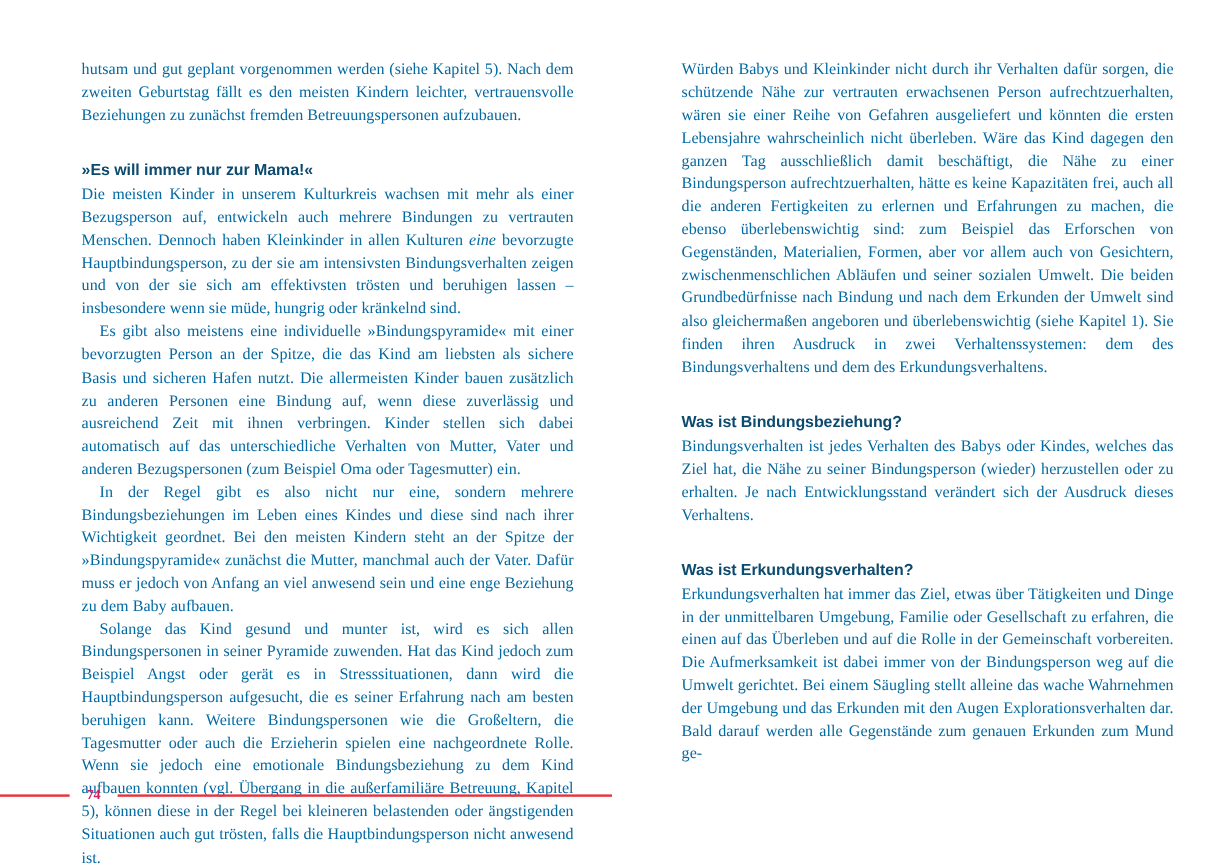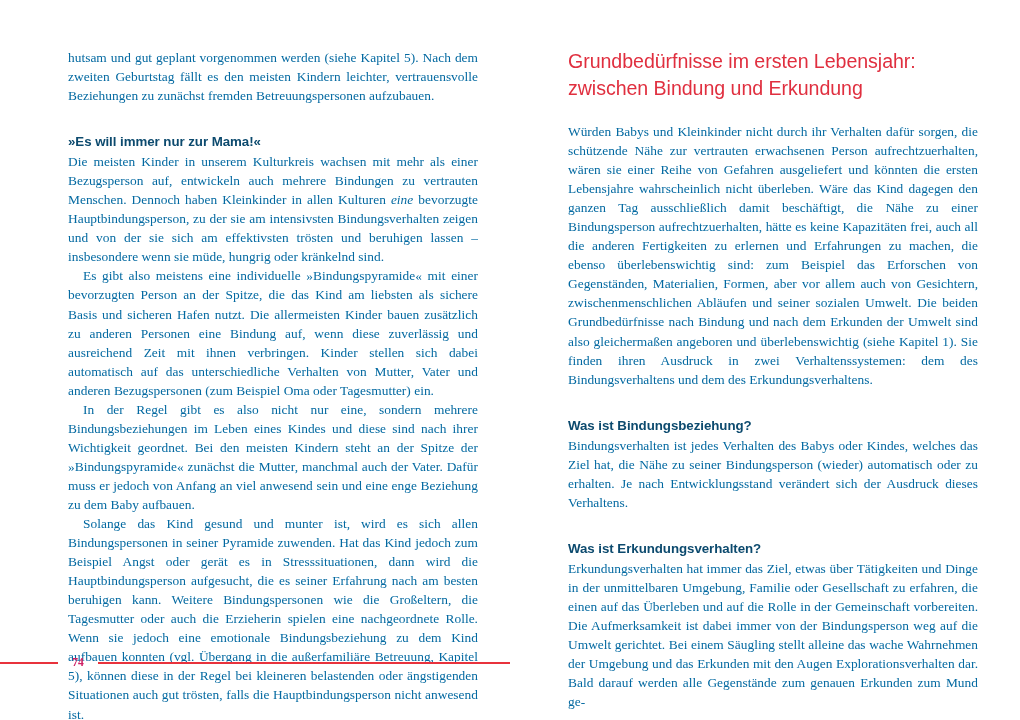--- a/index.html
+++ b/index.html
@@ -134,29 +134,28 @@
     <div class="footer">
       <div class="rule rule-a"></div>
       <div class="pagenum">74</div>
       <div class="rule rule-b"></div>
     </div>
   </div>
 
   <div class="page page-right">
     <div class="col">
 
-      <h1 class="chapter-title">Grundbedürfnisse im ersten Lebensjahr: zwischen Bindung und Erkundung</h1>
 
       <p class="body">Würden Babys und Kleinkinder nicht durch ihr Verhalten dafür sorgen, die schützende Nähe zur vertrauten erwachsenen Person aufrechtzuerhalten, wären sie einer Reihe von Gefahren ausgeliefert und könnten die ersten Lebensjahre wahrscheinlich nicht überleben. Wäre das Kind dagegen den ganzen Tag ausschließlich damit beschäftigt, die Nähe zu einer Bindungsperson aufrechtzuerhalten, hätte es keine Kapazitäten frei, auch all die anderen Fertigkeiten zu erlernen und Erfahrungen zu machen, die ebenso überlebenswichtig sind: zum Beispiel das Erforschen von Gegenständen, Materialien, Formen, aber vor allem auch von Gesichtern, zwischenmenschlichen Abläufen und seiner sozialen Umwelt. Die beiden Grundbedürfnisse nach Bindung und nach dem Erkunden der Umwelt sind also gleichermaßen angeboren und überlebenswichtig (siehe Kapitel 1). Sie finden ihren Ausdruck in zwei Verhaltenssystemen: dem des Bindungsverhaltens und dem des Erkundungsverhaltens.</p>
 
       <div class="block-gap"></div>
 
       <h2 class="sub">Was ist Bindungsbeziehung?</h2>
 
-      <p class="body">Bindungsverhalten ist jedes Verhalten des Babys oder Kindes, welches das Ziel hat, die Nähe zu seiner Bindungsperson (wieder) automatisch oder zu erhalten. Je nach Entwicklungsstand verändert sich der Ausdruck dieses Verhaltens.</p>
+      <p class="body">Bindungsverhalten ist jedes Verhalten des Babys oder Kindes, welches das Ziel hat, die Nähe zu seiner Bindungsperson (wieder) herzustellen oder zu erhalten. Je nach Entwicklungsstand verändert sich der Ausdruck dieses Verhaltens.</p>
 
       <div class="block-gap"></div>
 
       <h2 class="sub">Was ist Erkundungsverhalten?</h2>
 
       <p class="body">Erkundungsverhalten hat immer das Ziel, etwas über Tätigkeiten und Dinge in der unmittelbaren Umgebung, Familie oder Gesellschaft zu erfahren, die einen auf das Überleben und auf die Rolle in der Gemeinschaft vorbereiten. Die Aufmerksamkeit ist dabei immer von der Bindungsperson weg auf die Umwelt gerichtet. Bei einem Säugling stellt alleine das wache Wahrnehmen der Umgebung und das Erkunden mit den Augen Explorationsverhalten dar. Bald darauf werden alle Gegenstände zum genauen Erkunden zum Mund ge-</p>
     </div>
 
   </div>
 

